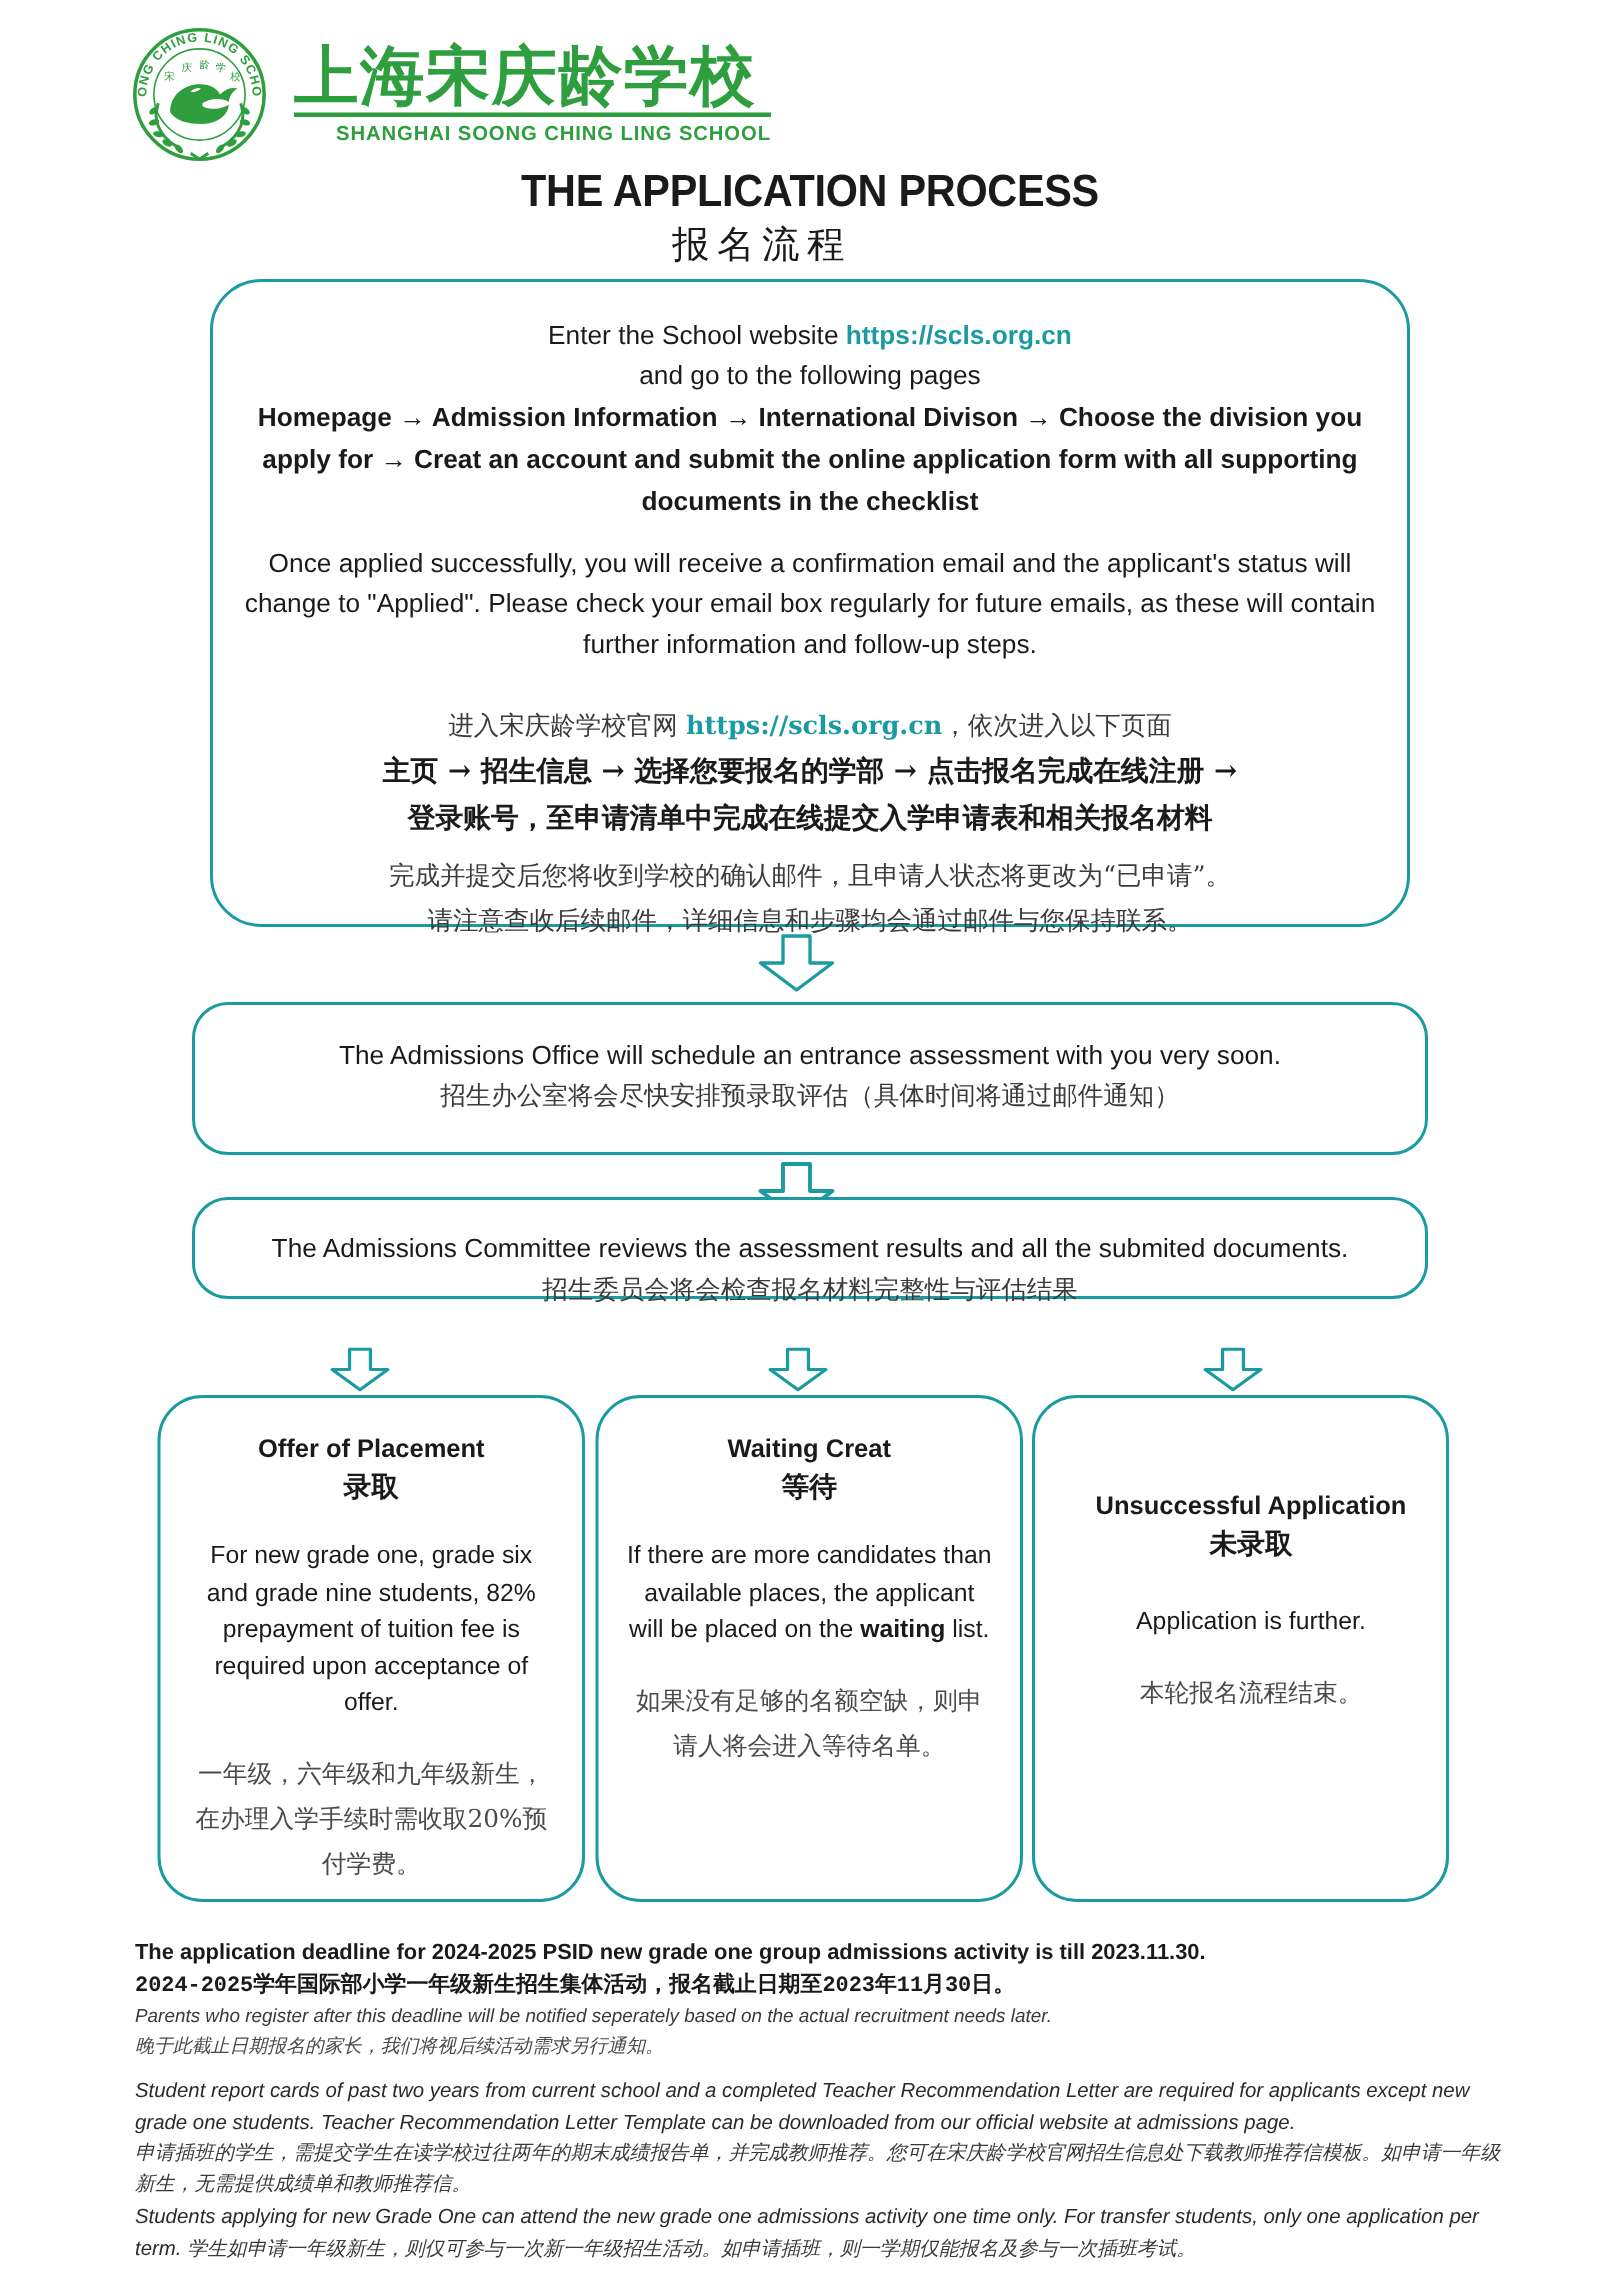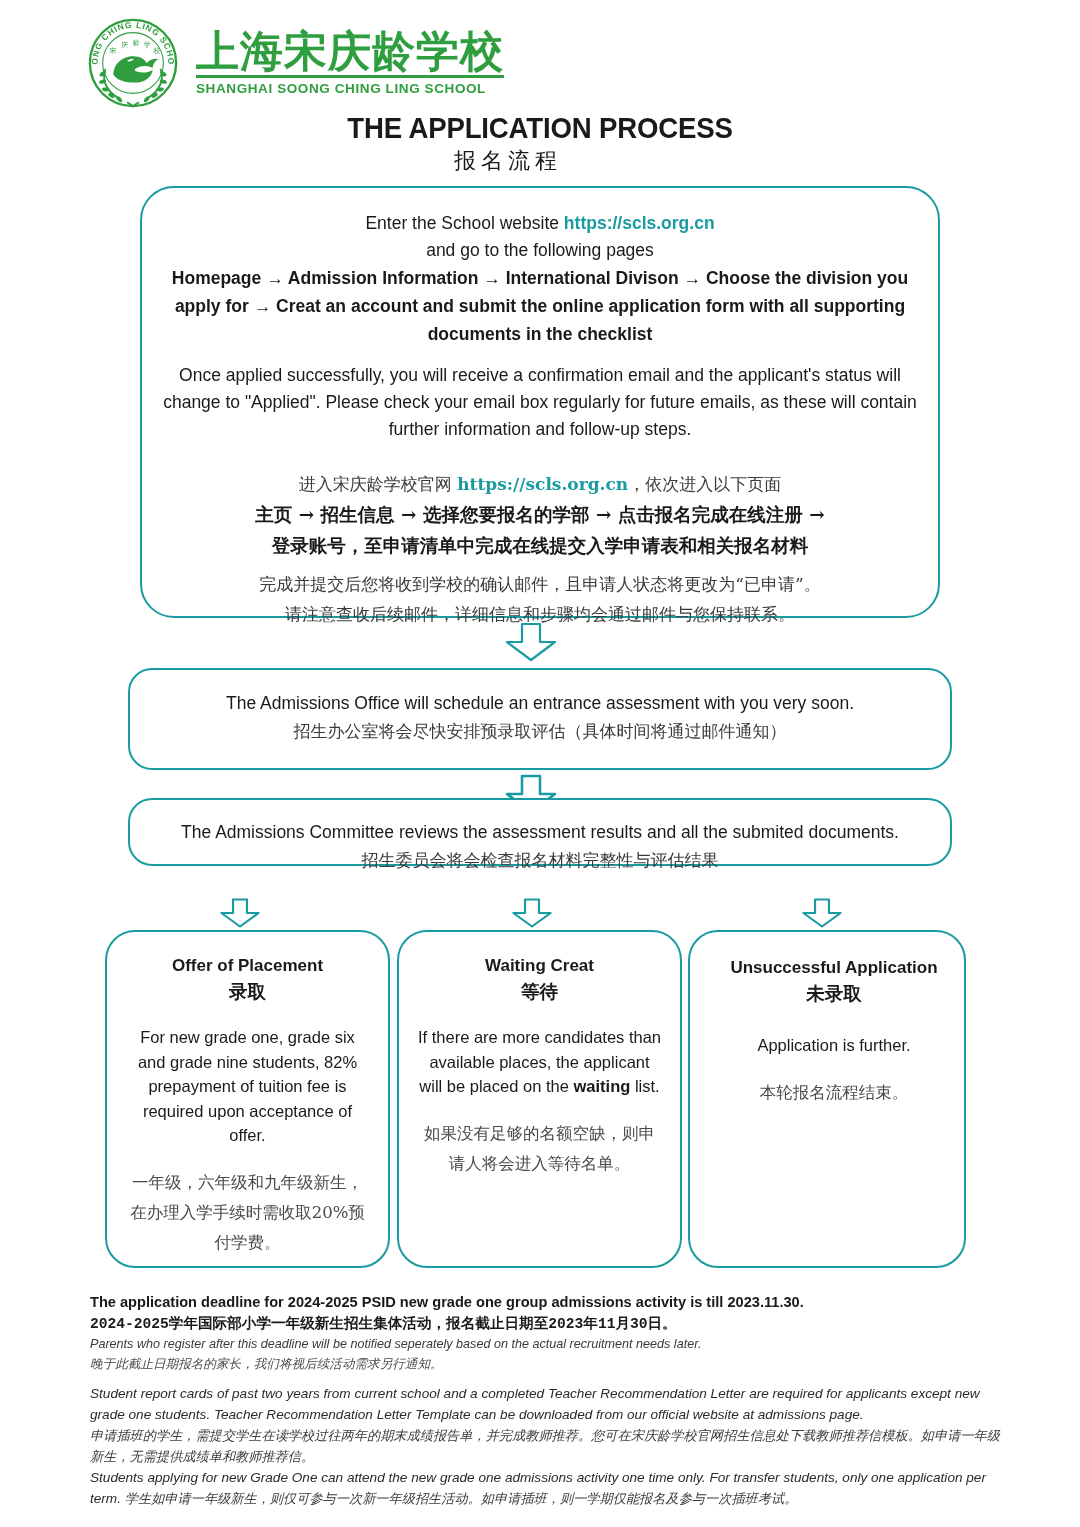--- a/index.html
+++ b/index.html
@@ -23,34 +23,34 @@
   .wordmark { display:flex; flex-direction:column; justify-content:center; }
   .wordmark-cn {
     font-family:"Liberation Sans", sans-serif;
     font-size:43px; font-weight:700; color:#2e9e3e;
     letter-spacing:1px; line-height:1.0;
     border-bottom:3px solid #2e9e3e; padding-bottom:2px;
   }
   .wordmark-en {
     font-family:"Liberation Sans", sans-serif;
     font-size:13.5px; font-weight:700; color:#2e9e3e;
-    letter-spacing:0.6px; margin-top:3px;
+    letter-spacing:0.6px; margin-top:3px;margin-left:28px;
   }
 
   
   .title-en {
     position:absolute; left:0; top:111px; width:1080px;
     text-align:center;
     font-size:30px; font-weight:700; letter-spacing:-0.2px;
     color:#1a1a1a; transform:scaleX(0.92); transform-origin:center;
   }
   .title-cn {
     position:absolute; left:0; top:146px; width:1016px;
     text-align:center;
-    font-size:22px; font-weight:400; color:#1a1a1a;
+    font-size:25px; font-weight:400; color:#1a1a1a;
     letter-spacing:5px;
   }
 
   
   .rbox {
     position:absolute;
     border:2.2px solid #1a9ba1;
     border-radius:30px;
     background:#ffffff;
   }
@@ -242,21 +242,21 @@
       <div class="sp-20"></div>
       <div class="oc-body-en">
         <span>If there are more candidates than available places, the applicant will be placed on the </span><span style="font-weight:700">waiting</span><span> list.</span>
       </div>
       <div class="sp-20"></div>
       <div class="oc-body-cn">如果没有足够的名额空缺，则申请人将会进入等待名单。</div>
     </div>
   </div>
 
   <div class="rbox" id="box-unsucc">
-    <div class="bx-inner" style="padding:24px 0 0 14px;">
+    <div class="bx-inner" style="padding:24px 0 0 14px;margin-top:36px;">
       <div class="oc-head-en">Unsuccessful Application</div>
       <div class="oc-head-cn">未录取</div>
       <div class="sp-26"></div>
       <div class="oc-body-en">Application is further.</div>
       <div class="sp-20"></div>
       <div class="oc-body-cn">本轮报名流程结束。</div>
     </div>
   </div>
 
   <div class="notes">

